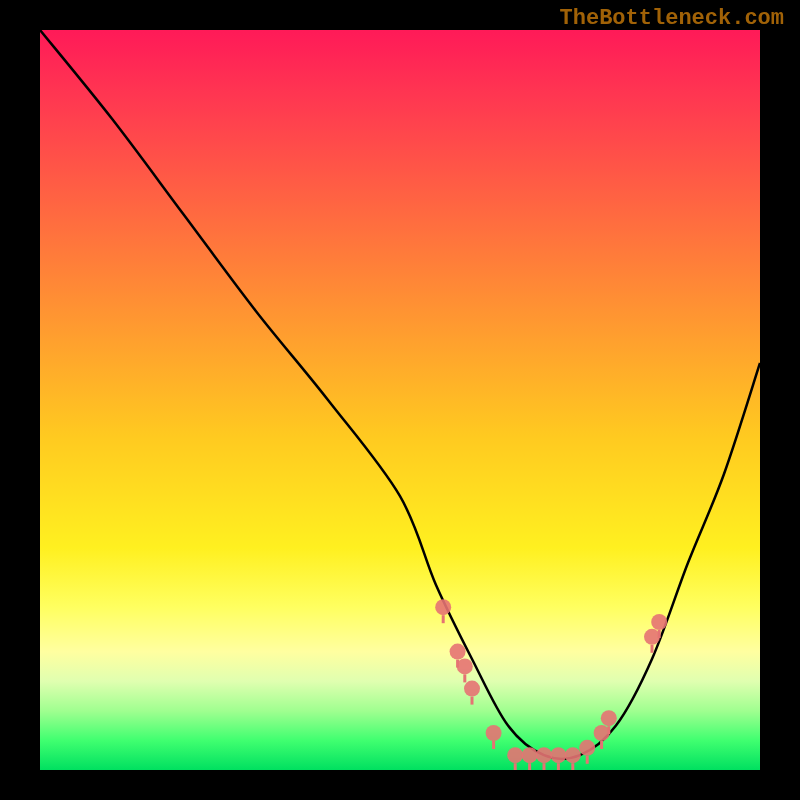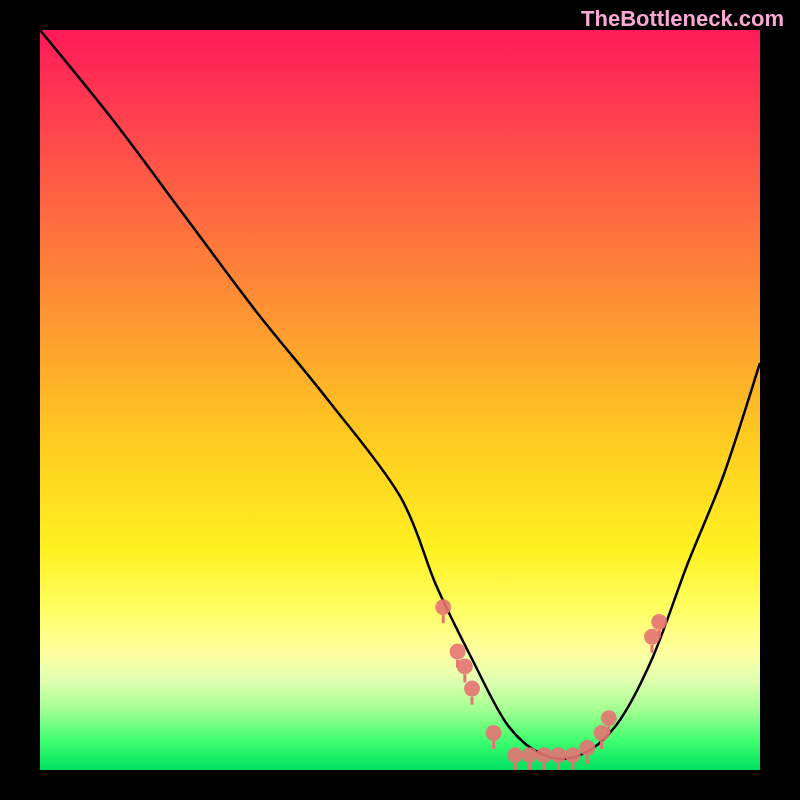--- a/index.html
+++ b/index.html
@@ -13,24 +13,24 @@
   }
   .chart-container {
     position: relative;
     width: 800px;
     height: 800px;
   }
   .watermark {
     position: absolute;
     top: 6px;
     right: 16px;
-    color: #f9a8d4;
+    color: #a16207;
     font-size: 22px;
     font-weight: bold;
-    font-family: Liberation Sans, sans-serif;
+    font-family: Liberation Mono, monospace;
     z-index: 10;
   }
   .plot-area {
     position: absolute;
     left: 40px;
     top: 30px;
     width: 720px;
     height: 740px;
     overflow: hidden;
   }

